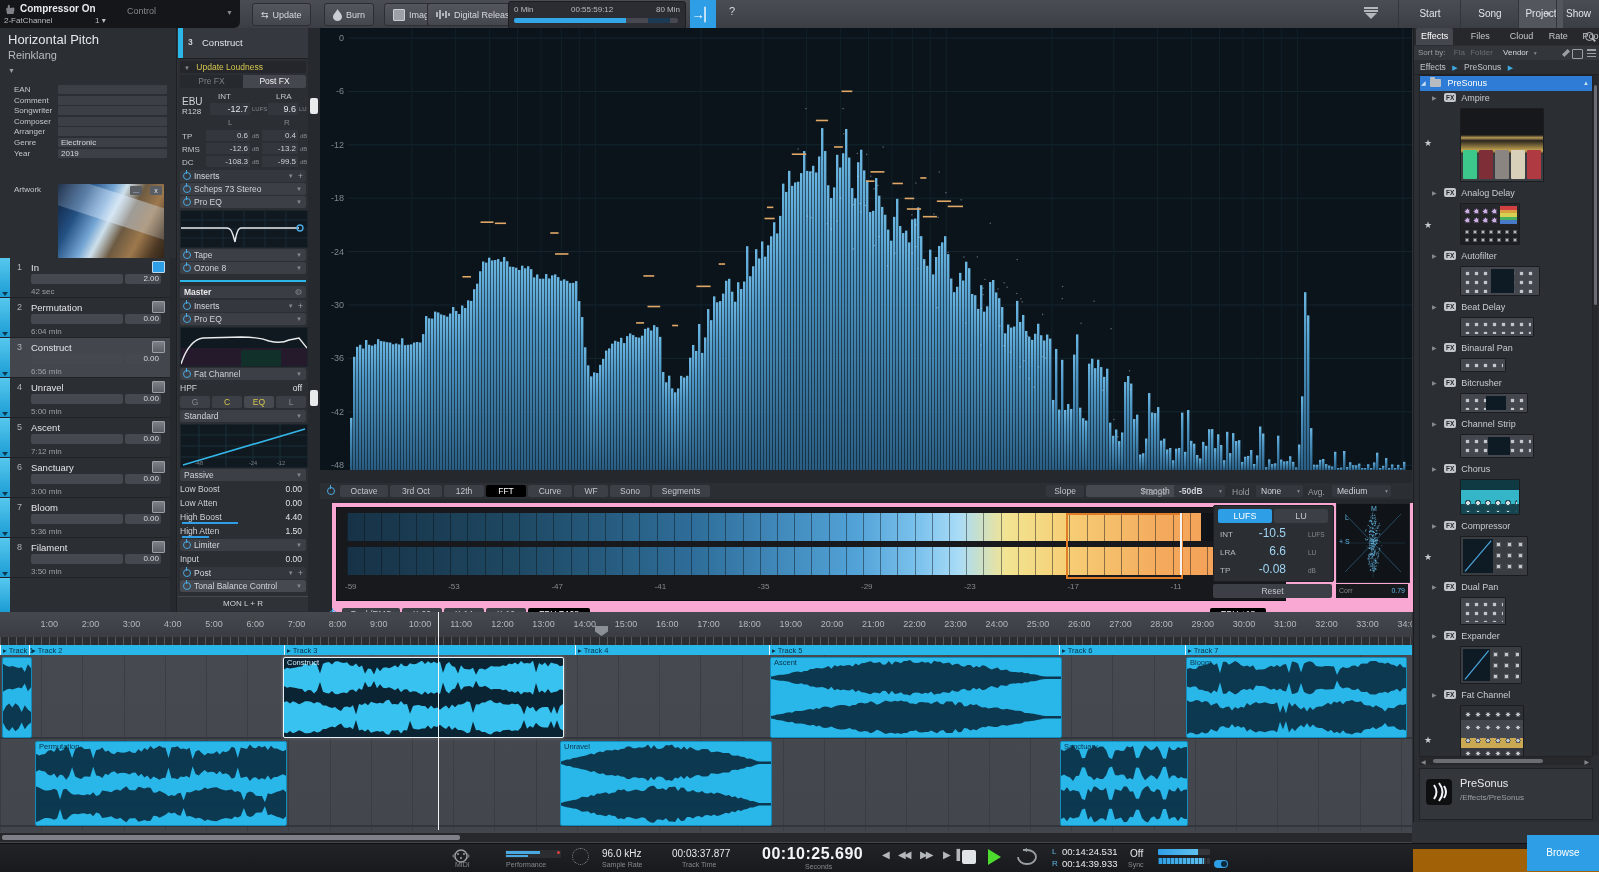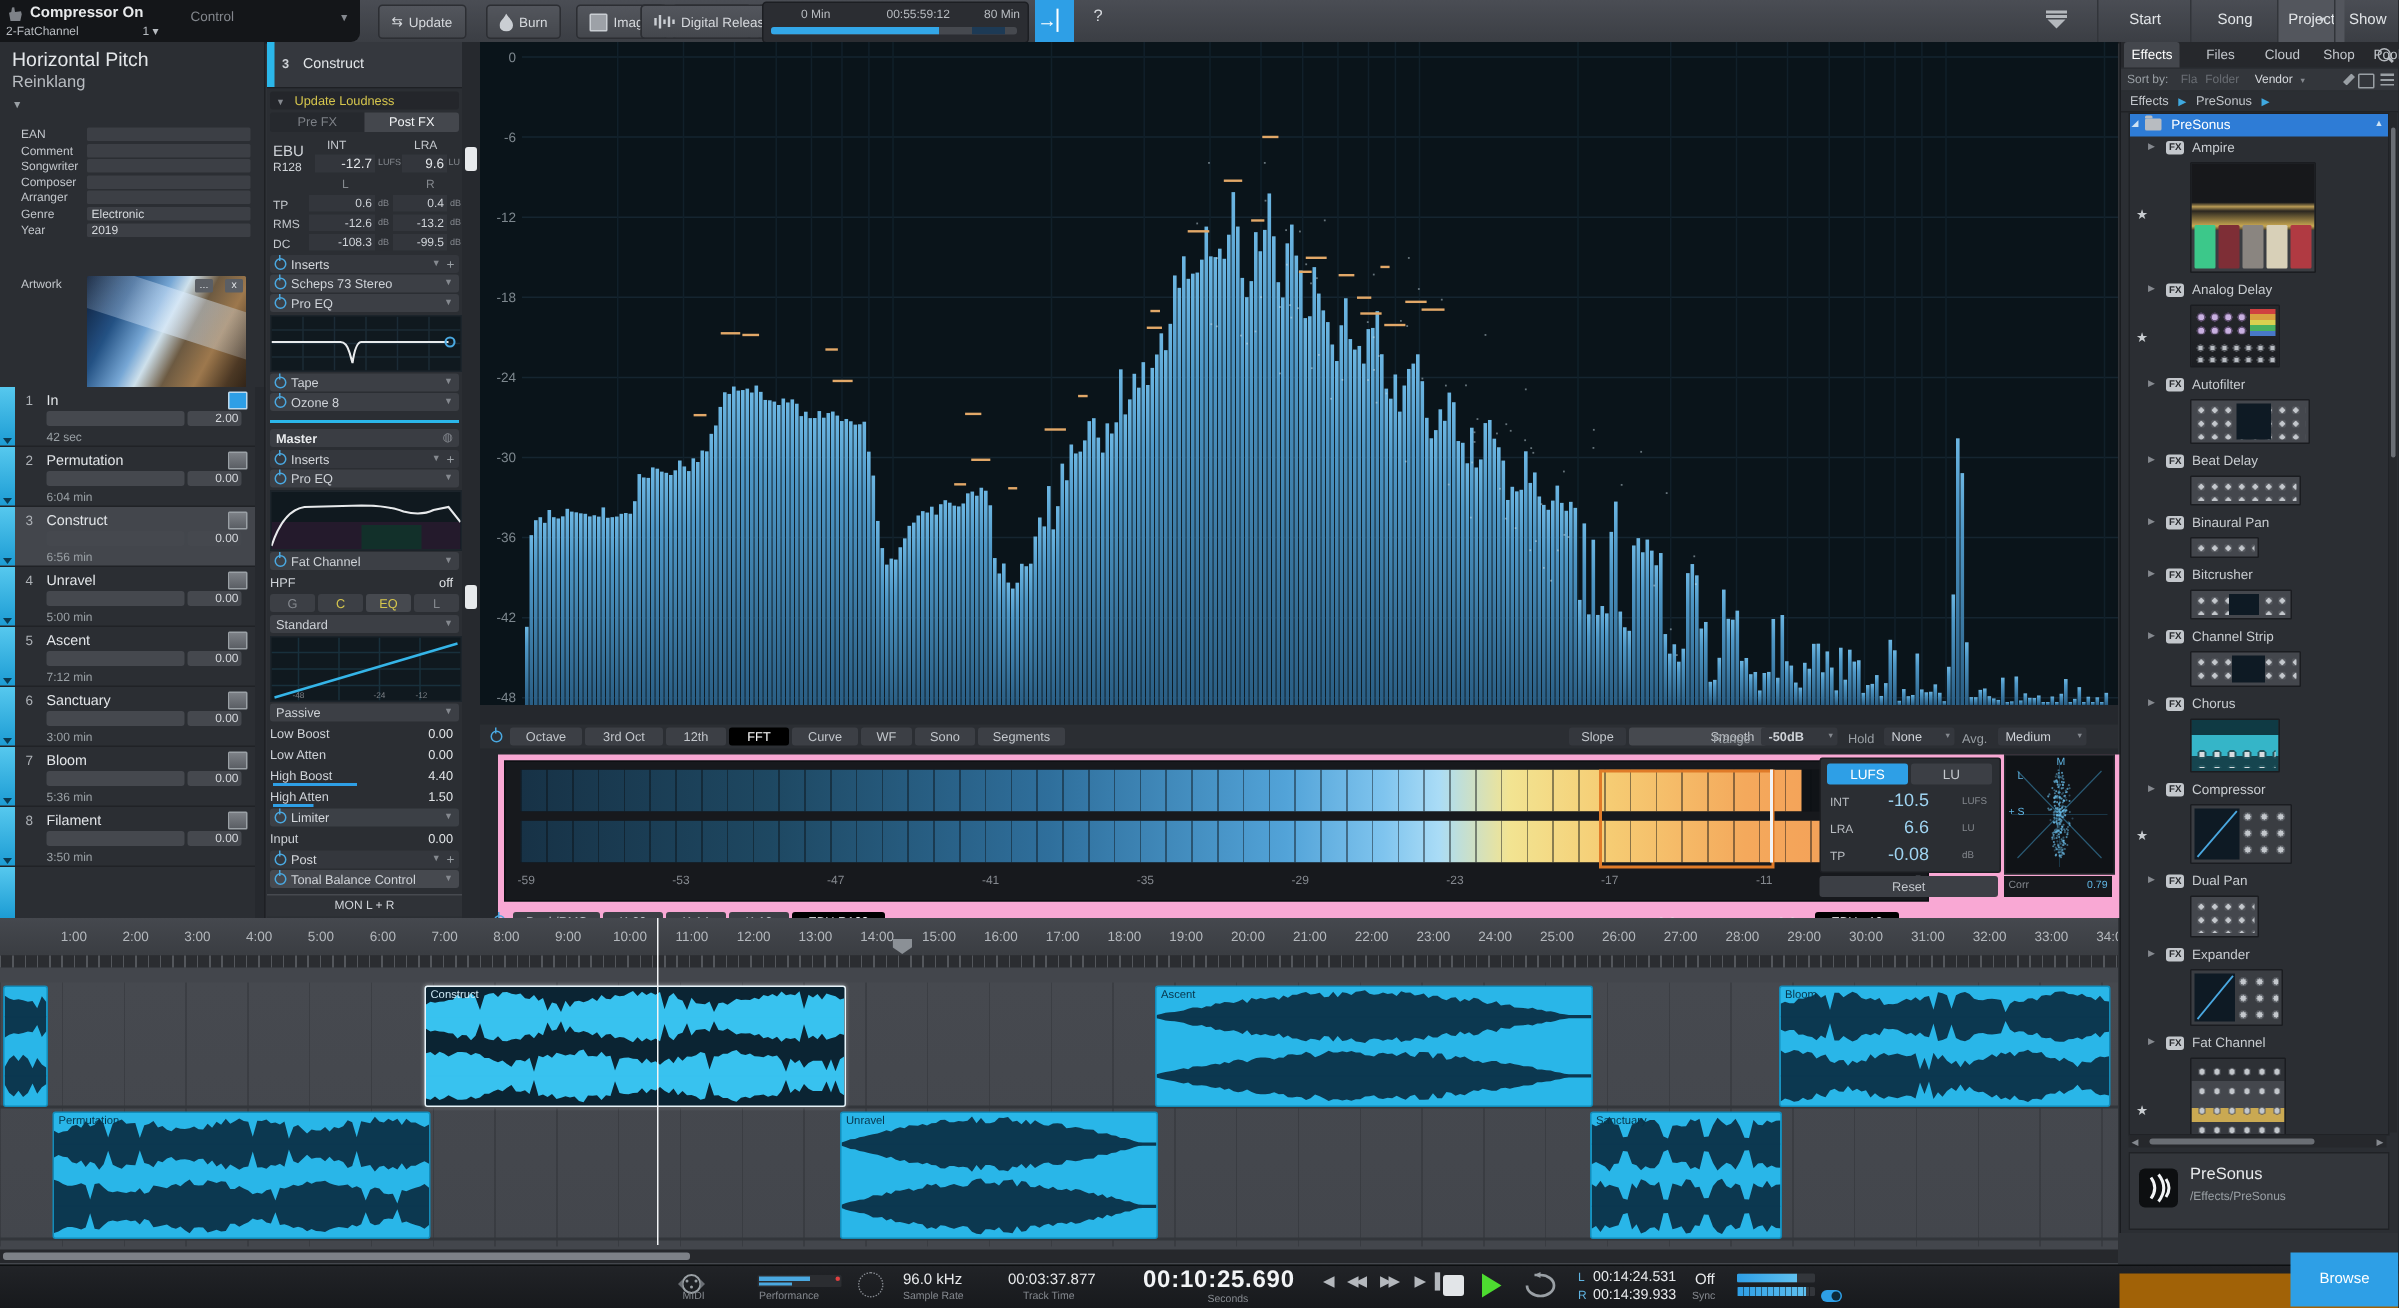--- a/index.html
+++ b/index.html
@@ -10,21 +10,21 @@
   #topbar{position:absolute;left:0;top:0;width:1599px;height:28px;background:linear-gradient(#4a4d54,#3b3e44);border-bottom:1px solid #17191c;}
   #pluginbar{position:absolute;left:0;top:0;width:240px;height:28px;background:#141619;border-radius:0 0 6px 0;}
   .pb-title{position:absolute;left:20px;top:3px;font-size:10px;font-weight:bold;color:#e8eaec;}
   .pb-sub{position:absolute;left:4px;top:16px;font-size:8px;color:#b8bcc1;}
   .pb-ch{position:absolute;left:95px;top:16px;font-size:8px;color:#b8bcc1;}
   .pb-ctl{position:absolute;left:127px;top:6px;font-size:9px;color:#83878d;}
   .hand{position:absolute;left:5px;top:4px;width:10px;height:10px;background:#7e8288;border-radius:2px 2px 1px 1px;clip-path:polygon(20% 100%,10% 45%,25% 40%,30% 10%,45% 8%,50% 40%,90% 35%,95% 55%,85% 100%);}
   .tb-btn{position:absolute;top:3px;height:21px;display:flex;align-items:center;gap:4px;padding:0 8px;color:#d6d9dd;font-size:9px;background:linear-gradient(#53565d,#44474d);border:1px solid #2c2e33;border-radius:3px;}
   .tb-sq{width:10px;height:10px;border:1px solid #caced3;background:#9da1a7;border-radius:1px;}
   .timepanel{position:absolute;left:508px;top:1px;width:176px;height:26px;background:#2b2d32;border:1px solid #1c1e22;border-radius:3px;}
-  .tp-lbl{position:absolute;top:3px;font-size:8px;color:#b8bcc1;margin-left:20px;}
+  .tp-lbl{position:absolute;top:3px;font-size:8px;color:#b8bcc1;}
   .tp-bar{position:absolute;left:5px;top:16px;width:164px;height:5px;background:#46494f;border-radius:2px;overflow:hidden;}
   .tp-fill{height:5px;background:#33a7e8;width:68%;float:left;}
   .tp-end{position:absolute;right:8px;top:0;width:22px;height:5px;background:#1d3a55;}
   #fwdbtn{position:absolute;left:690px;top:0;width:26px;height:28px;background:#2e9fe6;display:flex;align-items:center;justify-content:center;color:#fff;font-size:13px;font-weight:bold;}
   #helpbtn{position:absolute;left:724px;top:5px;width:16px;height:16px;color:#d6d9dd;font-size:11px;text-align:center;}
   .nav-btn{position:absolute;top:0;height:28px;line-height:28px;text-align:center;color:#e2e5e8;font-size:10px;border-left:1px solid #32353a;}
   .dl-icon{position:absolute;left:1362px;top:6px;width:18px;height:16px;}
   .dl-icon i{display:block;height:2px;background:#b4b8bd;margin:1px 2px;}
   .dl-icon b{display:block;width:0;height:0;margin:1px auto 0;border-left:6px solid transparent;border-right:6px solid transparent;border-top:6px solid #b4b8bd;}
   
@@ -1392,20 +1392,36 @@
         <span class="rul-lbl" style="left: 1100.4px;">27:00</span>
         <span class="rul-lbl" style="left: 1141.6px;">28:00</span>
         <span class="rul-lbl" style="left: 1182.8px;">29:00</span>
         <span class="rul-lbl" style="left: 1224px;">30:00</span>
         <span class="rul-lbl" style="left: 1265.2px;">31:00</span>
         <span class="rul-lbl" style="left: 1306.4px;">32:00</span>
         <span class="rul-lbl" style="left: 1347.6px;">33:00</span>
         <span class="rul-lbl" style="left: 1388.8px;">34:00</span>
       </div>
     <div id="tickstrip"></div>
+    <div id="headstrip">
+        <div class="head-sep" style="left: 0px;"></div>
+        <span class="head-lbl" style="left: 3px;">▸ Track 1</span>
+        <div class="head-sep" style="left: 29px;"></div>
+        <span class="head-lbl" style="left: 32px;">▸ Track 2</span>
+        <div class="head-sep" style="left: 284px;"></div>
+        <span class="head-lbl" style="left: 287px;">▸ Track 3</span>
+        <div class="head-sep" style="left: 575px;"></div>
+        <span class="head-lbl" style="left: 578px;">▸ Track 4</span>
+        <div class="head-sep" style="left: 769px;"></div>
+        <span class="head-lbl" style="left: 772px;">▸ Track 5</span>
+        <div class="head-sep" style="left: 1059px;"></div>
+        <span class="head-lbl" style="left: 1062px;">▸ Track 6</span>
+        <div class="head-sep" style="left: 1185px;"></div>
+        <span class="head-lbl" style="left: 1188px;">▸ Track 7</span>
+      </div>
     <div id="lanes">
       <div class="lanediv" style="top:82px;"></div>
       <div class="lanediv" style="top:170px;"></div>
     <div class="clip cyan" style="left: 2px; top: 2px; width: 28px; height: 79px;">
           <svg width="28" height="79" style="position: absolute; left: 0px; top: 0px;">
             <polygon points="0.0,5.7 3.1,7.7 6.2,8.7 9.3,8.1 12.4,8.9 15.6,9.9 18.7,9.3 21.8,14.1 24.9,6.2 28.0,10.2 28.0,29.3 24.9,33.3 21.8,25.4 18.7,30.2 15.6,29.6 12.4,30.6 9.3,31.4 6.2,30.8 3.1,31.8 0.0,33.8" fill="#0c3850"></polygon>
             <line x1="0" y1="19.75" x2="28" y2="19.75" stroke="#0c3850" stroke-width="0.6"></line>
             <polygon points="0.0,53.7 3.1,48.0 6.2,45.5 9.3,49.4 12.4,45.2 15.6,47.9 18.7,54.1 21.8,47.3 24.9,51.6 28.0,53.9 28.0,64.6 24.9,66.9 21.8,71.2 18.7,64.4 15.6,70.6 12.4,73.3 9.3,69.1 6.2,73.0 3.1,70.5 0.0,64.8" fill="#0c3850"></polygon>
             <line x1="0" y1="59.25" x2="28" y2="59.25" stroke="#0c3850" stroke-width="0.6"></line>
           </svg>
@@ -1520,21 +1536,21 @@
         <div class="outseg"></div>
       </div>
     <div id="synctoggle"></div>
   </footer>
 
   <aside id="browser">
     <div id="br-tabs" style="position:absolute;left:0;top:0;width:186px;height:17px;background:#26282c;">
         <div class="br-tab on" style="position: absolute; left: 2px;">Effects</div>
         <div class="br-tab" style="position: absolute; left: 51.8px;">Files</div>
         <div class="br-tab" style="position: absolute; left: 90.8px;">Cloud</div>
-        <div class="br-tab" style="position: absolute; left: 129.8px;">Shop</div>
+        <div class="br-tab" style="position: absolute; left: 129.8px;">Rate</div>
         <div class="br-tab" style="position: absolute; left: 163.4px;">Pool</div>
       </div>
     <span style="position:absolute;right:6px;top:4px;" class="searchicon"></span>
     <div id="sortrow">
       <span style="margin-left:4px;">Sort by:</span>
       <span style="margin-left:6px;color:#6a6e74;">Fla</span>
       <span style="margin-left:3px;color:#6a6e74;">Folder</span>
       <span style="margin-left:8px;color:#d6d9dd;">Vendor</span>
       <span style="color:#85898f;font-size:5px;margin-left:2px;">▼</span>
       <span style="position:absolute;right:30px;top:3px;width:8px;height:8px;background:#9aa0a5;clip-path:polygon(70% 0,100% 30%,45% 85%,30% 100%,0 70%,55% 15%);"></span>

